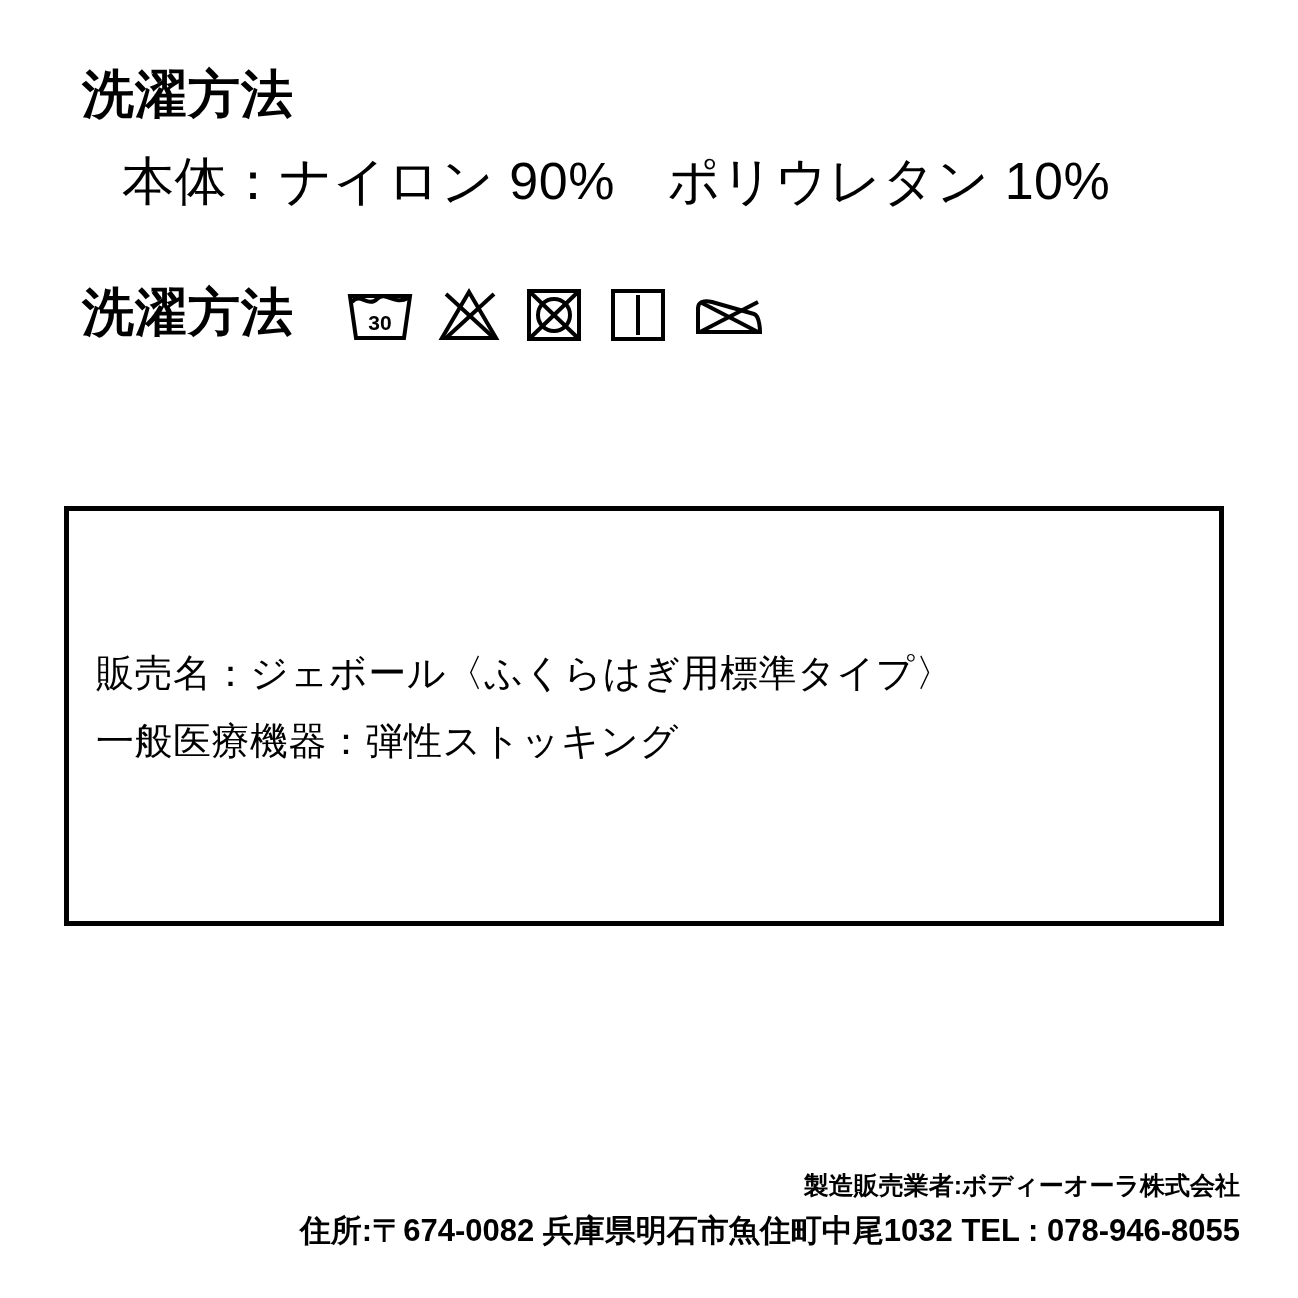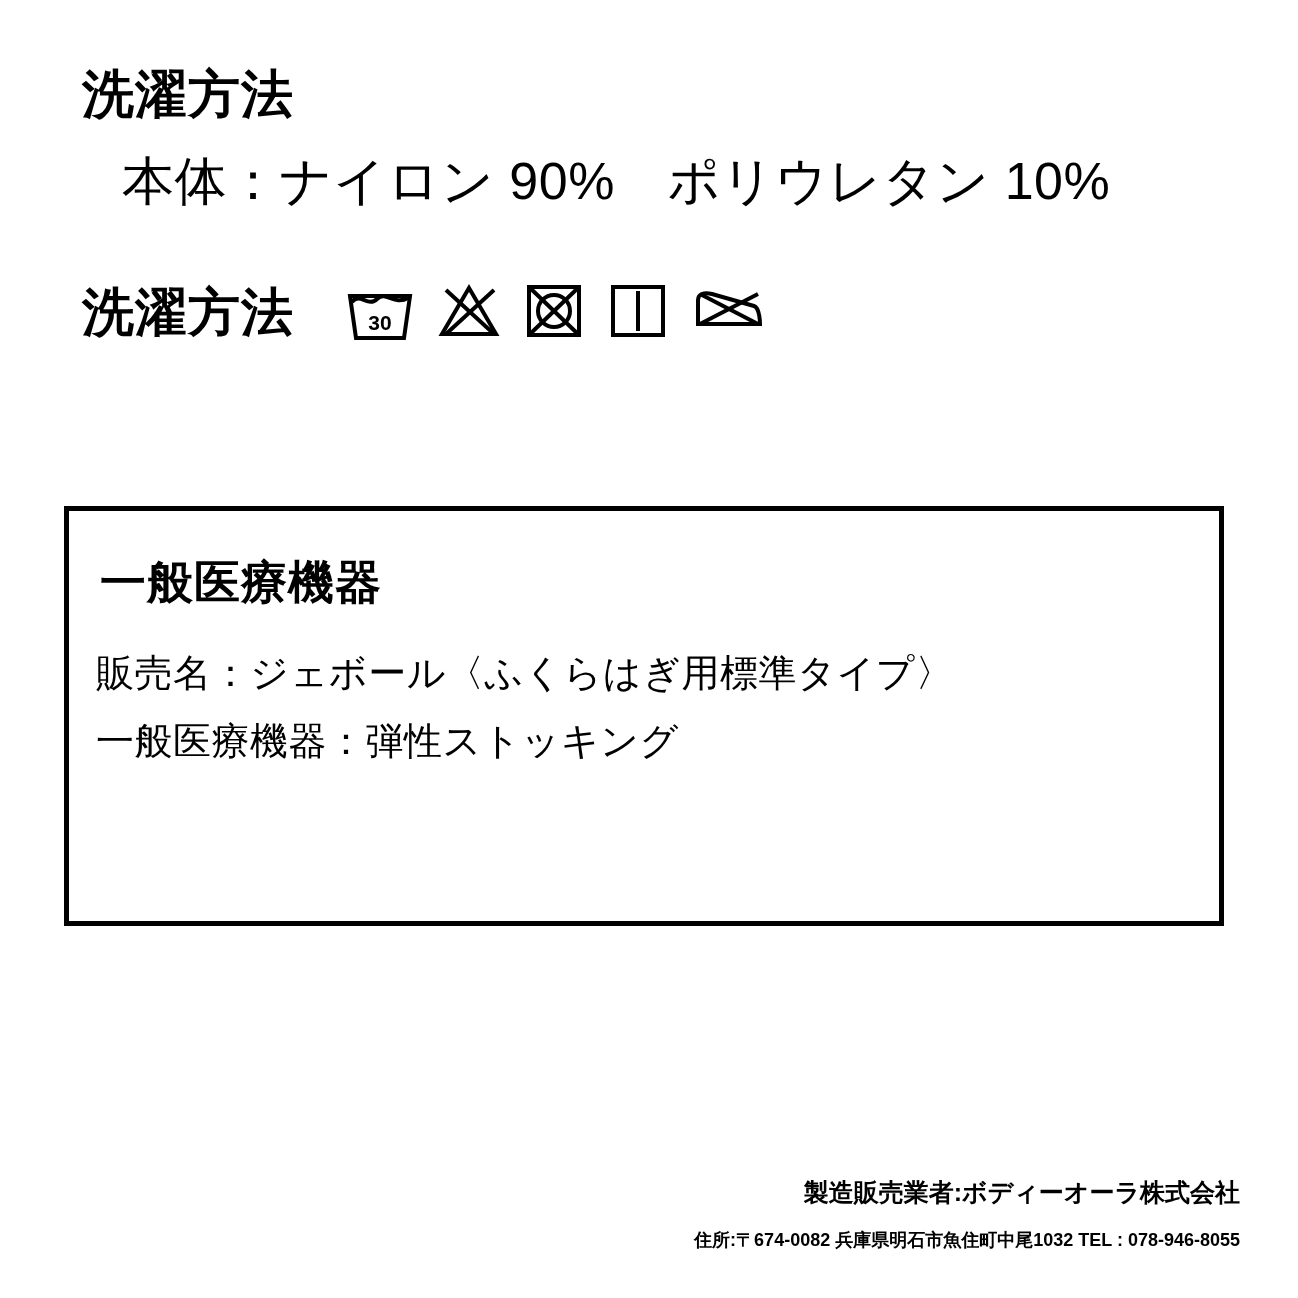--- a/index.html
+++ b/index.html
@@ -52,21 +52,21 @@
     align-items: center;
   }
   .wash-heading {
     font-size: 52px;
     font-weight: bold;
     letter-spacing: 1px;
     white-space: nowrap;
   }
   .wash-symbols {
     display: flex;
-    align-items: flex-start;
+    align-items: flex-end;
     margin-left: 52px;
     gap: 24px;
   }
   .wash-symbols svg {
     display: block;
   }
 
   
   .device-box {
     position: absolute;
@@ -108,24 +108,24 @@
     text-align: right;
     line-height: 1.5;
   }
   .footer-line1 {
     font-size: 25px;
     font-weight: bold;
     letter-spacing: 0px;
     text-align: right;
   }
   .footer-line2 {
-    font-size: 18px;
+    font-size: 31px;
     font-weight: bold;
     letter-spacing: 0px;
-    margin-top: 16px;
+    margin-top: 3px;
   }
   .footer-tel {
     font-weight: bold;
   }
 </style>
 </head>
 <body>
 
 <div class="page">
 
@@ -173,21 +173,20 @@
           <path d="M6 42 L6 18 C6 12, 12 10, 20 12 L62 24 C68 26, 68 42, 68 42 Z" fill="none" stroke="#000" stroke-width="4"></path>
           <line x1="8" y1="12" x2="66" y2="42" stroke="#000" stroke-width="4"></line>
           <line x1="66" y1="12" x2="8" y2="42" stroke="#000" stroke-width="4"></line>
         </svg>
       </span>
 
     </div>
   </div>
 
   <div class="device-box"></div>
-  <div class="device-title">一般医療機器</div>
   <div class="device-lines">
     <div>販売名：ジェボール〈ふくらはぎ用標準タイプ〉</div>
     <div>一般医療機器：弾性ストッキング</div>
   </div>
 
   <div class="footer">
     <div class="footer-line1">製造販売業者:ボディーオーラ株式会社</div>
     <div class="footer-line2">
       <span>住所:〒674-0082 兵庫県明石市魚住町中尾1032</span>
       <span class="footer-tel">TEL : 078-946-8055</span>

